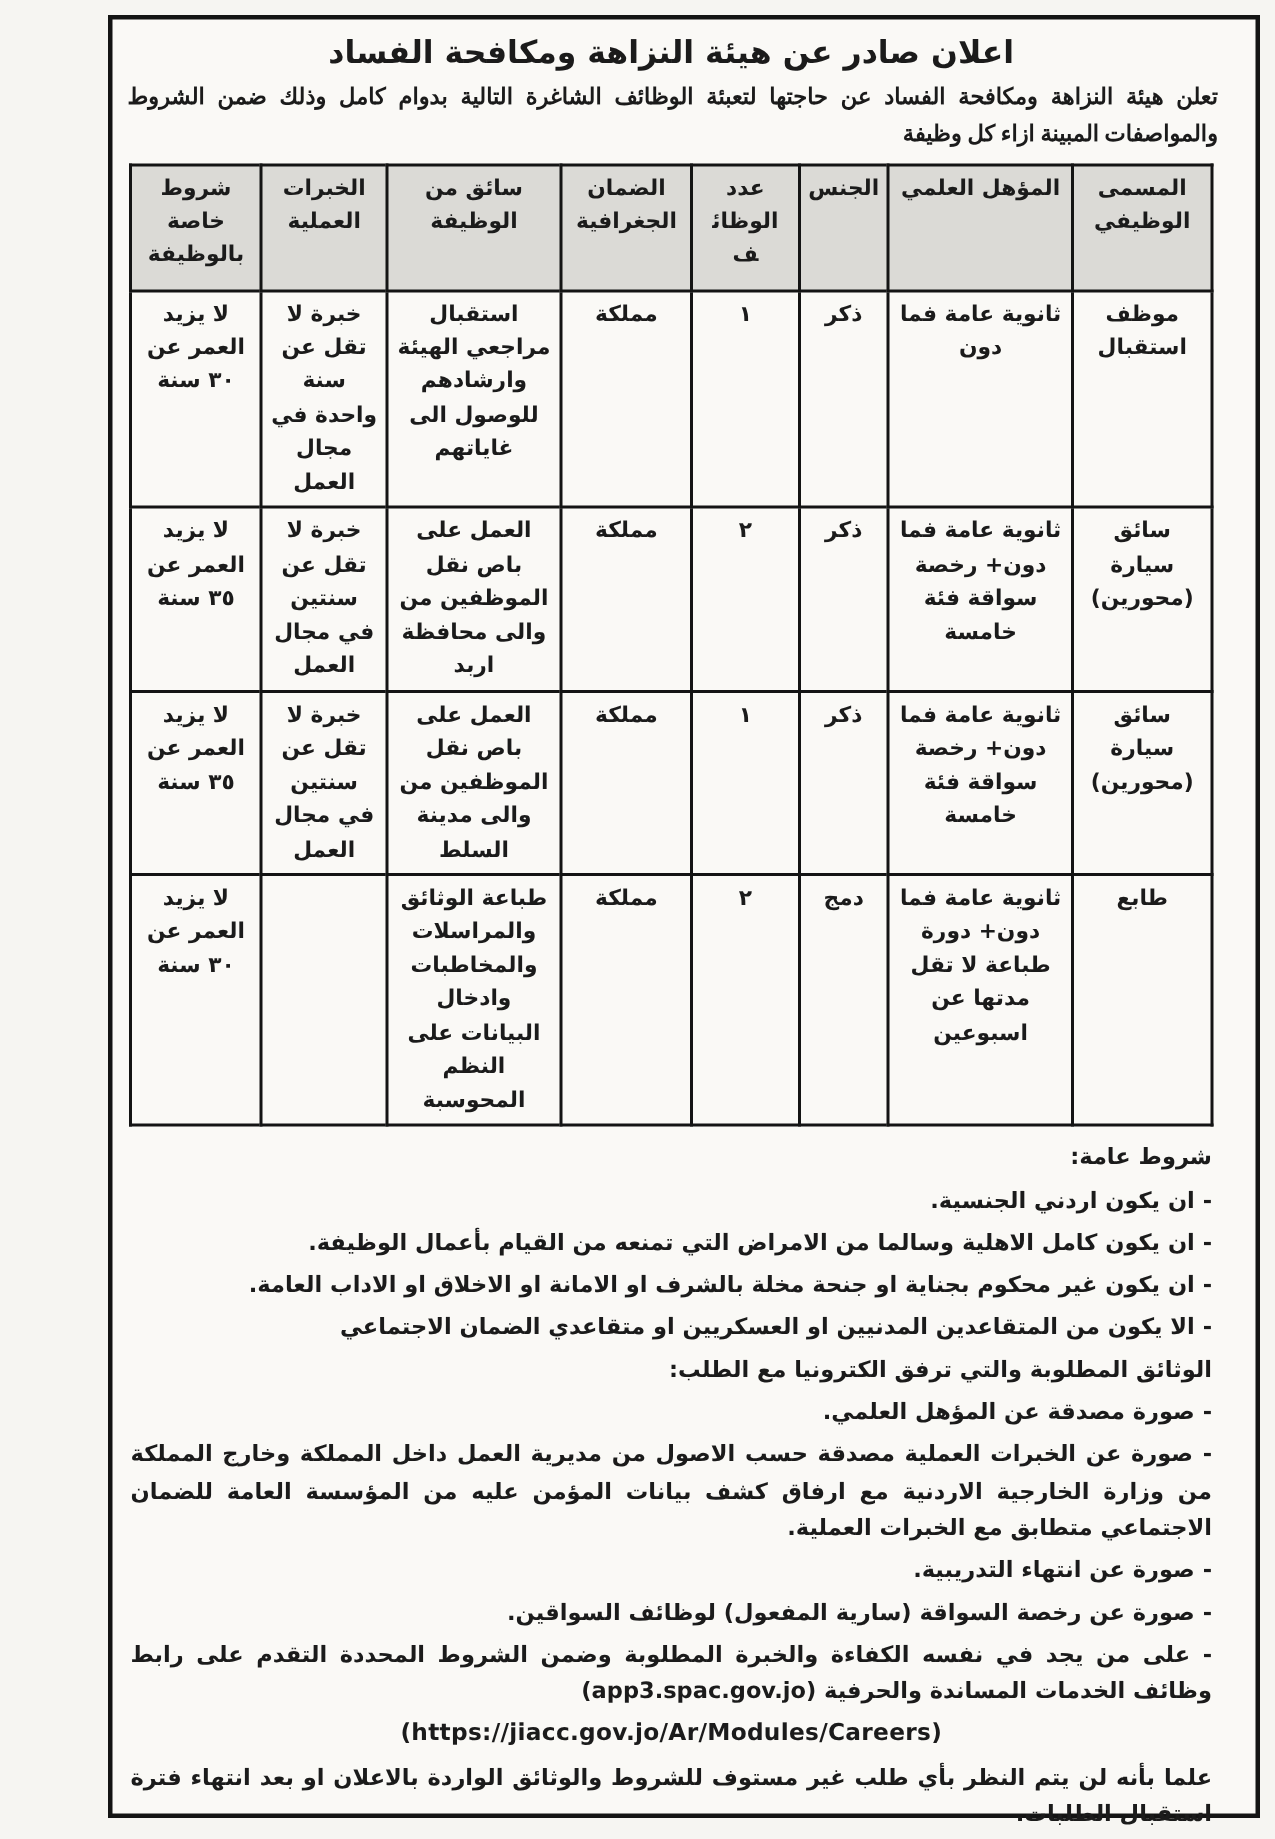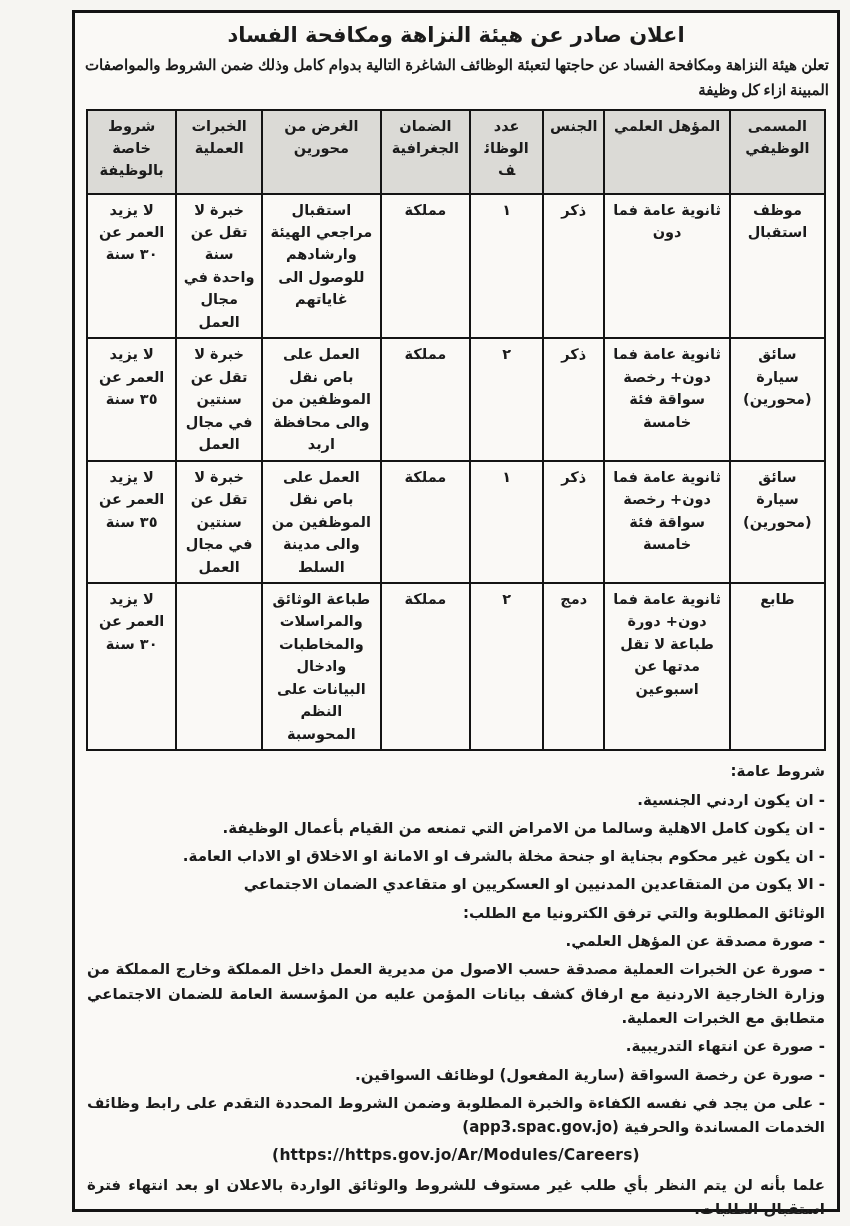--- a/index.html
+++ b/index.html
@@ -11,21 +11,21 @@
     overflow:hidden;
     position:relative;
   }
   .doc-box{
     position:absolute;
     left:72px;top:10px;
     width:768px;height:1202px;
     border:3px solid #141414;
     background:#faf9f6;
     box-sizing:border-box;
-    padding:6px 8px 6px 8px;
+    padding:6px 25px 6px 8px;
     direction:rtl;
   }
   .doc-title{
     margin:4px 0 6px 0;
     text-align:center;
     font-size:21px;
     font-weight:700;
     letter-spacing:0;
   }
   .intro{
@@ -95,21 +95,21 @@
         <col style="width:11.6%">
         <col style="width:12.1%">
     </colgroup>
     <thead>
       <tr>
         <th>المسمى الوظيفي</th>
         <th>المؤهل العلمي</th>
         <th>الجنس</th>
         <th>عدد الوظائف</th>
         <th>الضمان الجغرافية</th>
-        <th>الغرض من محورين</th>
+        <th>سائق من الوظيفة</th>
         <th>الخبرات العملية</th>
         <th>شروط خاصة بالوظيفة</th>
       </tr>
     </thead>
     <tbody>
       <tr class="r-normal">
         <td>موظف استقبال</td>
         <td>ثانوية عامة فما دون</td>
         <td>ذكر</td>
         <td>١</td>
@@ -156,18 +156,18 @@
     <p>- ان يكون اردني الجنسية.</p>
     <p>- ان يكون كامل الاهلية وسالما من الامراض التي تمنعه من القيام بأعمال الوظيفة.</p>
     <p>- ان يكون غير محكوم بجناية او جنحة مخلة بالشرف او الامانة او الاخلاق او الاداب العامة.</p>
     <p>- الا يكون من المتقاعدين المدنيين او العسكريين او متقاعدي الضمان الاجتماعي</p>
     <p class="heading">الوثائق المطلوبة والتي ترفق الكترونيا مع الطلب:</p>
     <p>- صورة مصدقة عن المؤهل العلمي.</p>
     <p>- صورة عن الخبرات العملية مصدقة حسب الاصول من مديرية العمل داخل المملكة وخارج المملكة من وزارة الخارجية الاردنية مع ارفاق كشف بيانات المؤمن عليه من المؤسسة العامة للضمان الاجتماعي متطابق مع الخبرات العملية.</p>
     <p>- صورة عن انتهاء التدريبية.</p>
     <p>- صورة عن رخصة السواقة (سارية المفعول) لوظائف السواقين.</p>
     <p>- على من يجد في نفسه الكفاءة والخبرة المطلوبة وضمن الشروط المحددة التقدم على رابط وظائف الخدمات المساندة والحرفية (app3.spac.gov.jo)</p>
-    <p class="center-url">(https://https.gov.jo/Ar/Modules/Careers)</p>
+    <p class="center-url">(https://jiacc.gov.jo/Ar/Modules/Careers)</p>
     <p>علما بأنه لن يتم النظر بأي طلب غير مستوف للشروط والوثائق الواردة بالاعلان او بعد انتهاء فترة استقبال الطلبات.</p>
 
   </div>
 
 </div>
 
 </body></html>

